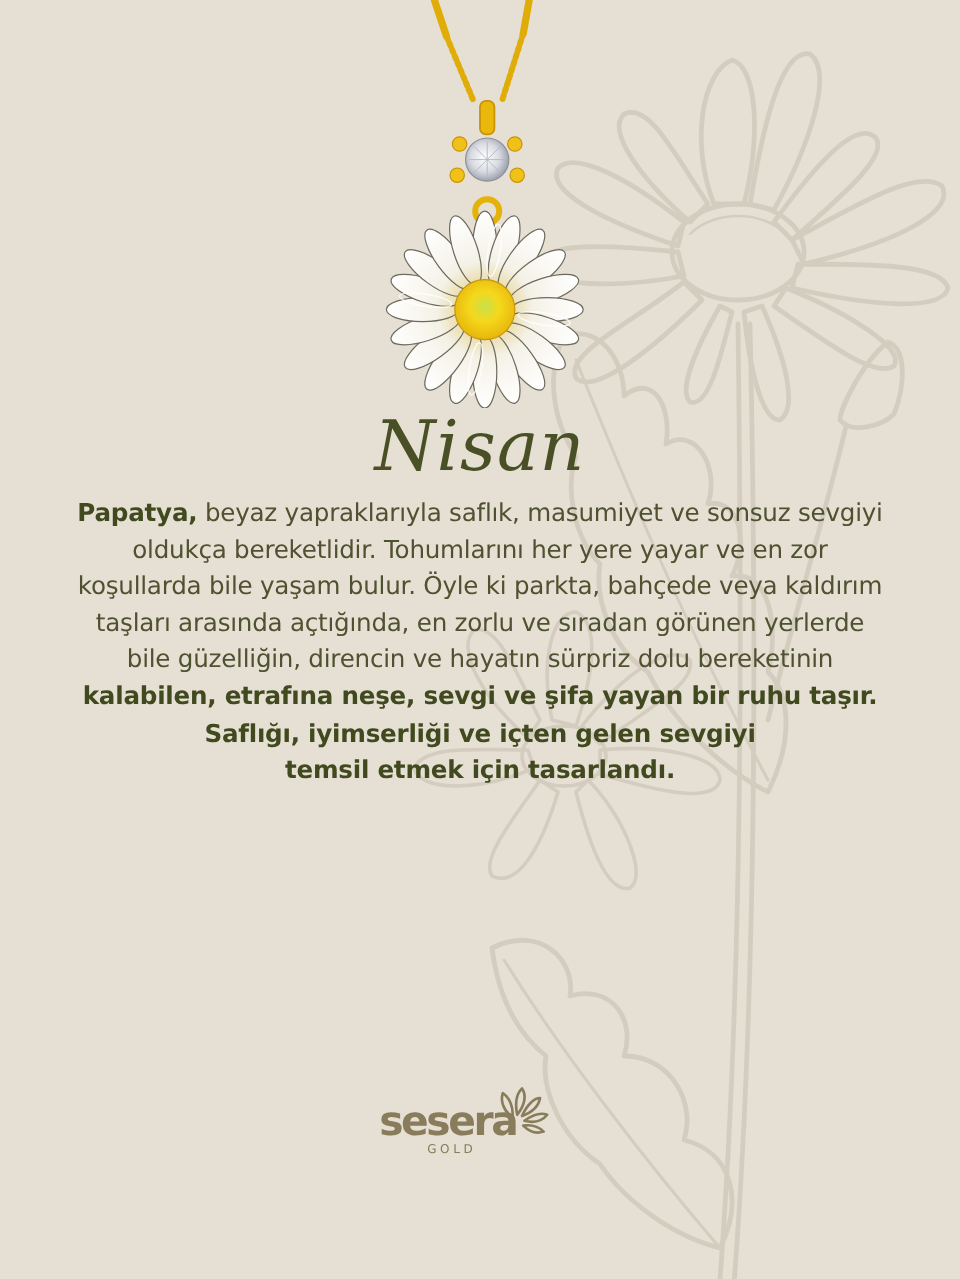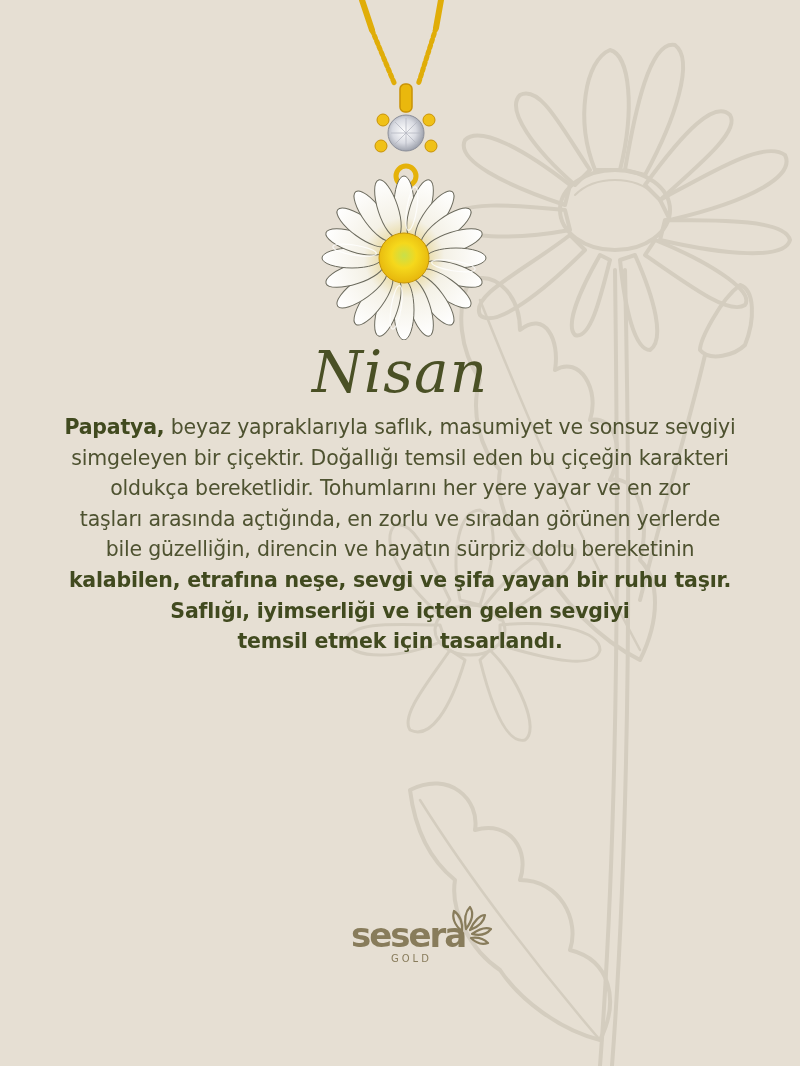--- a/index.html
+++ b/index.html
@@ -59,21 +59,21 @@
     .body-text .strong {
       font-weight: bold;
       color: #414a1f;
     }
     .body-text .bold-line {
       color: #414a1f;
       font-weight: bold;
     }
     .logo {
       position: absolute;
-      left: 349px;
+      left: 314px;
       top: 905px;
       width: 145px;
       height: 70px;
     }
     .logo-word {
       position: absolute;
       left: 2px;
       top: 10px;
       font-family: "DejaVu Sans", sans-serif;
       font-weight: bold;
@@ -222,22 +222,22 @@
       <ellipse cx="0" cy="-50" rx="5" ry="22" transform="rotate(279)"></ellipse>
     </g>
     <circle cx="0" cy="0" r="25" fill="url(#centerGrad)" stroke="#c6960a" stroke-width="1"></circle>
   </g>
 </svg>
 
 <div class="title">Nisan</div>
 
 <div class="body-text">
   <span class="line"><span class="strong">Papatya,</span><span> beyaz yapraklarıyla saflık, masumiyet ve sonsuz sevgiyi</span></span>
-  <span class="line">simgeleyen bir çiçektir. Doğallığı temsil eden bu çiçeğin karakteri</span>
   <span class="line">oldukça bereketlidir. Tohumlarını her yere yayar ve en zor</span>
+  <span class="line">koşullarda bile yaşam bulur. Öyle ki parkta, bahçede veya kaldırım</span>
   <span class="line">taşları arasında açtığında, en zorlu ve sıradan görünen yerlerde</span>
   <span class="line">bile güzelliğin, direncin ve hayatın sürpriz dolu bereketinin</span>
   <span class="line bold-line">kalabilen, etrafına neşe, sevgi ve şifa yayan bir ruhu taşır.</span>
   <span class="line bold-line">Saflığı, iyimserliği ve içten gelen sevgiyi</span>
   <span class="line bold-line">temsil etmek için tasarlandı.</span>
 </div>
 
 <div class="logo">
   <svg class="logo-leaves" viewBox="0 0 50 40" xmlns="http://www.w3.org/2000/svg">
     <g fill="none" stroke="#887c5b" stroke-width="2.2" stroke-linejoin="round">

